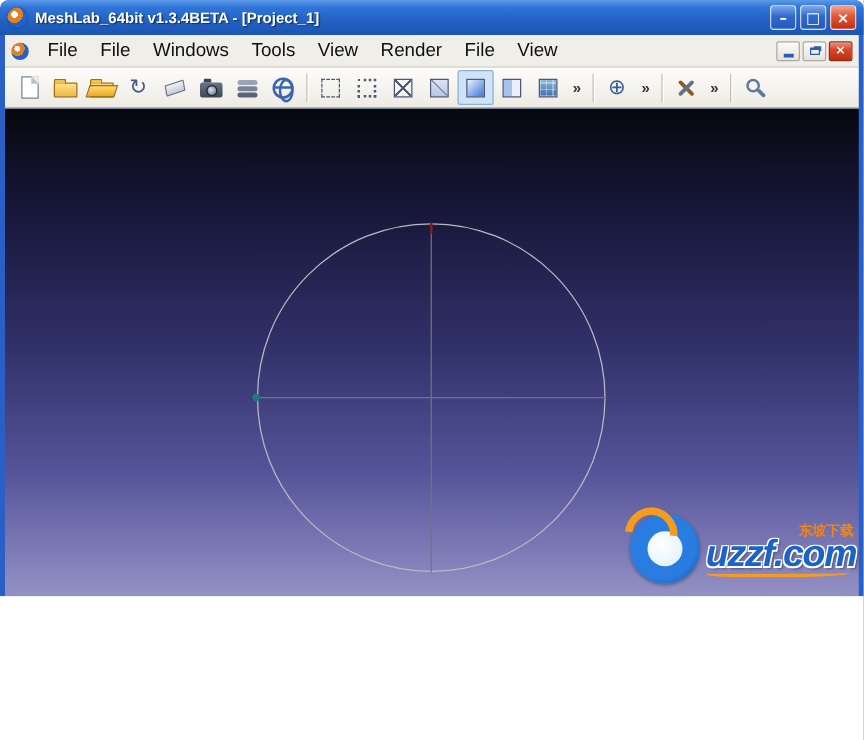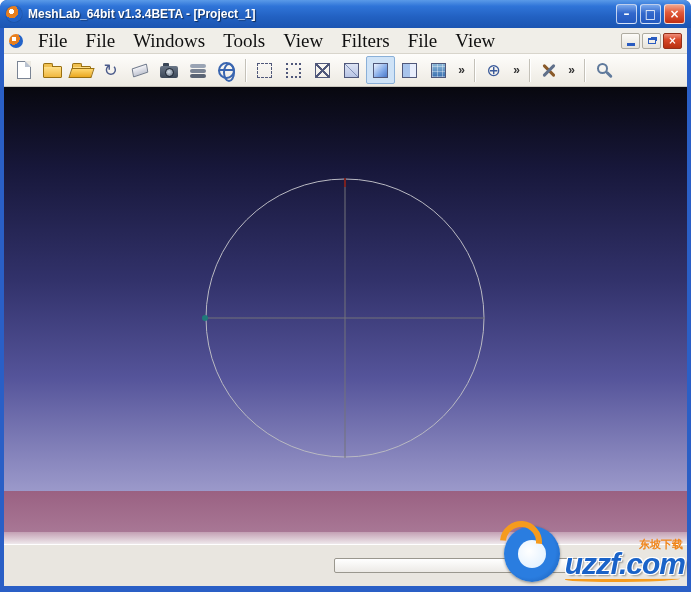--- a/index.html
+++ b/index.html
@@ -1,19 +1,19 @@
 <!DOCTYPE html>
 <html><head>
 <meta charset="utf-8">
 <style>
   * { margin:0; padding:0; box-sizing:border-box; }
   body { background:#ffffff; font-family:"Liberation Sans", sans-serif; }
 
   .window {
-    position:relative; width:691px; height:592px;
+    position:relative; width:691px; height:477px;
     background:#2a5fc6; border-radius:7px 7px 0 0; overflow:hidden;padding-left:33px;
   }
 
   
   .titlebar {
     position:absolute; top:0; left:0; right:0; height:28px;
     background:linear-gradient(180deg,#5a9ae8 0%,#2f74d8 22%,#2261c2 60%,#1b55b2 100%);
     display:flex; align-items:center; padding:0 6px;
     border-radius:7px 7px 0 0;
   }
@@ -38,21 +38,21 @@
   
   .menubar {
     position:absolute; top:28px; left:4px; width:683px; height:26px;
     background:#f0eee8; border-bottom:1px solid #d8d5cc;
     display:flex; align-items:center; padding:0 5px;
   }
   .proj-icon {
     width:14px; height:14px; border-radius:50%; margin-right:6px;
     background:radial-gradient(circle at 35% 35%, #ffffff 0 18%, #e87f1e 18% 45%, #2363c8 45% 100%);
   }
-  .menu-item { padding:4px 9px; font-size:19px; color:#101010; background:none; border:none;font-family:Liberation Serif, serif; }
+  .menu-item { padding:4px 9px; font-size:15px; color:#101010; background:none; border:none; }
   .mdi-group { margin-left:auto; display:flex; gap:2px; align-items:center; }
   .mdi-btn {
     width:19px; height:16px; border:1px solid #aeaba0; border-radius:2px;
     background:linear-gradient(#fcfbf8,#e6e3da);
     display:flex; align-items:center; justify-content:center; padding:0;
   }
   .mdi-min-glyph { width:8px; height:3px; background:#2a5cc0; margin-top:7px; }
   .mdi-restore-glyph { width:8px; height:6px; border:1px solid #2a5cc0; border-top-width:2px; box-shadow:2px -2px 0 -1px #2a5cc0; }
   .mdi-close { background:linear-gradient(#f0907c,#d84828 40%,#b83010); border-color:#93301a; color:#fff; font-size:10px; font-weight:bold; font-family:"DejaVu Sans", sans-serif; }
 
@@ -110,21 +110,21 @@
   }
   .vp-svg { position:absolute; top:0; left:0; }
   .vp-band { width:683px; height:41px; background:linear-gradient(180deg,#9a6182,#a87795); }
   .vp-fade { width:683px; height:12px; background:linear-gradient(180deg,#c3a0b4,#efe9ec); }
 
   
   .statusbar { position:absolute; top:544px; left:4px; width:683px; height:42px; background:#e9e6e0; border-top:1px solid #ffffff; }
   .progress { position:absolute; left:330px; top:13px; width:266px; height:15px; background:linear-gradient(#ffffff,#eceae6); border:1px solid #9a978e; border-radius:2px; }
 
   
-  .watermark { position:absolute; right:6px; bottom:10px; z-index:30; display:flex; align-items:flex-end; }
+  .watermark { position:absolute; right:6px; bottom:10px; z-index:30; display:flex; align-items:center; }
   .wm-swirl { position:relative; width:56px; height:56px; border-radius:50%; flex:0 0 auto;
     background:radial-gradient(circle at 45% 45%, #9fd0ff 0 18%, #2a7de0 19% 60%, #1553a8 100%);
     box-shadow:0 1px 3px rgba(0,0,0,.4); }
   .wm-swirl::before { content:''; position:absolute; width:28px; height:28px; left:14px; top:14px; border-radius:50%;
     background:radial-gradient(circle at 40% 40%, #ffffff, #dceeff); }
   .wm-swirl::after { content:''; position:absolute; width:30px; height:30px; border:6px solid transparent;
     border-top-color:#f59b1e; border-right-color:#f59b1e; border-radius:50%; left:-4px; top:-5px; transform:rotate(-40deg); }
   .wm-text { margin-left:5px; position:relative; padding-top:12px; }
   .wm-tagline { position:absolute; top:0; right:2px; color:#f08519; font-size:11px; font-weight:bold; }
   .wm-brand { font-size:30px; font-weight:bold; font-style:italic; color:#1a63c8; letter-spacing:-1px; line-height:1;
@@ -144,21 +144,21 @@
     <button class="win-btn btn-close">×</button>
   </div>
 
   <div class="menubar">
     <span class="proj-icon"></span>
     <button class="menu-item">File</button>
     <button class="menu-item">File</button>
     <button class="menu-item">Windows</button>
     <button class="menu-item">Tools</button>
     <button class="menu-item">View</button>
-    <button class="menu-item">Filters</button>
+    <button class="menu-item">Render</button>
     <button class="menu-item">File</button>
     <button class="menu-item">View</button>
     <span class="mdi-group">
       <button class="mdi-btn">
           <span class="mdi-min-glyph"></span>
         </button>
       <button class="mdi-btn">
           <span class="mdi-restore-glyph"></span>
         </button>
       <button class="mdi-btn mdi-close">×</button>

